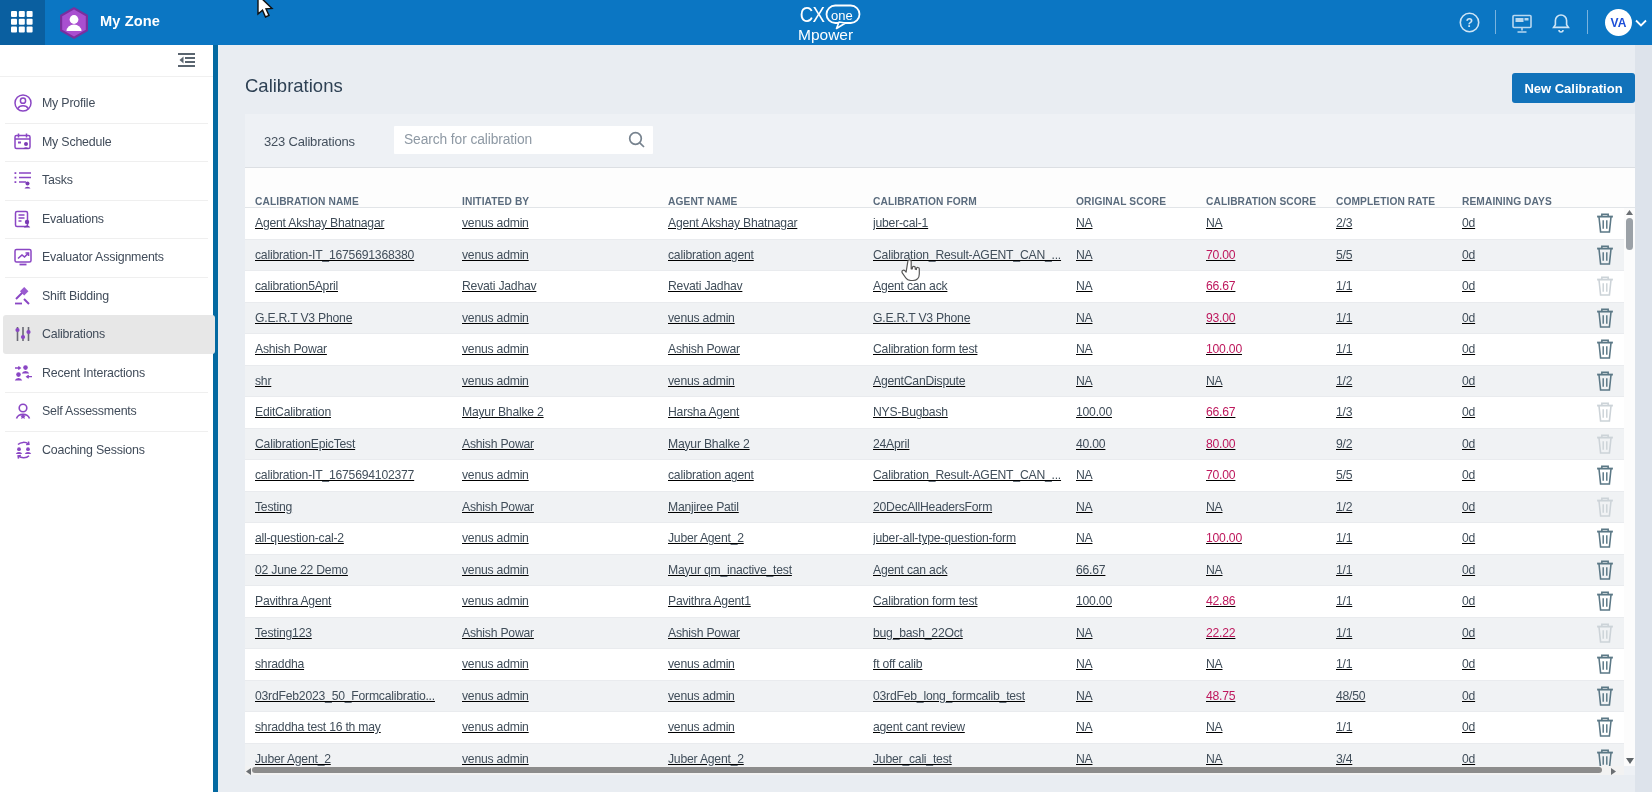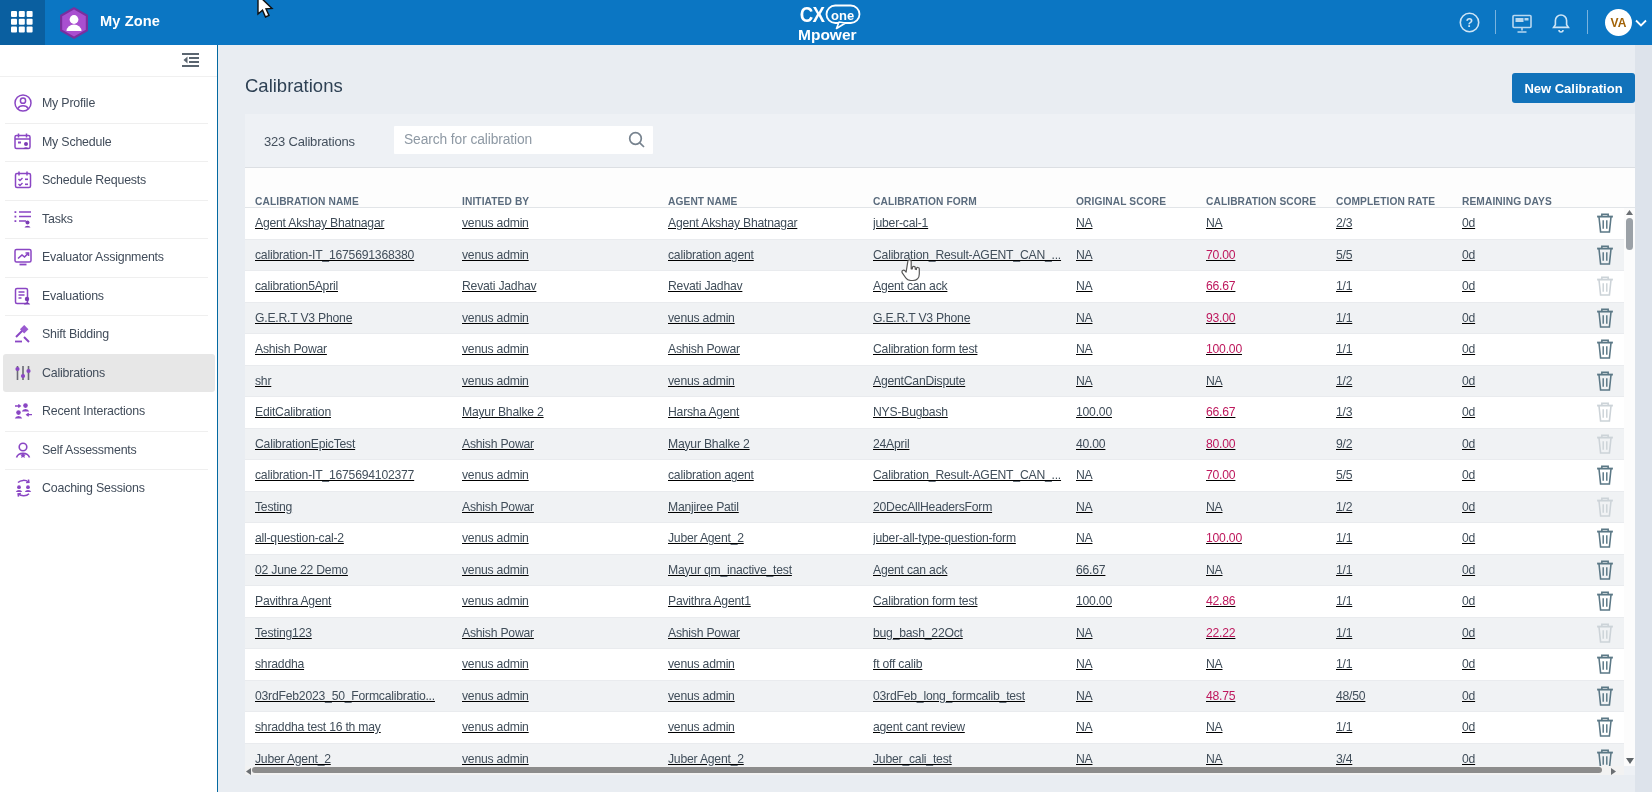--- a/index.html
+++ b/index.html
@@ -5,28 +5,28 @@
   * { margin:0; padding:0; box-sizing:border-box; }
   html,body { width:1652px; height:792px; overflow:hidden; font-family:"Liberation Sans", sans-serif; }
   body { background:#e9edf2; position:relative; }
 
   
   .topbar { position:absolute; left:0; top:0; width:1652px; height:45px; background:#0b76c3; }
   .waffle { position:absolute; left:0; top:0; width:45px; height:45px; background:#0a5fa0; }
   .waffle svg { position:absolute; left:11px; top:11px; }
   .hexlogo { position:absolute; left:57px; top:6px; }
   .myzone { position:absolute; left:100px; top:13px; color:#fff; font-size:14.6px; font-weight:bold; letter-spacing:0.1px; }
-  .cxlogo { position:absolute; left:790px; top:2px;font-weight:bold; }
+  .cxlogo { position:absolute; left:790px; top:2px; }
   .tb-ico { position:absolute; top:0; height:45px; display:flex; align-items:center; justify-content:center; }
   .tb-div { position:absolute; top:10px; width:1px; height:24px; background:rgba(255,255,255,0.45); }
   .avatar { position:absolute; left:1605px; top:9px; width:27px; height:27px; background:#fff; border-radius:50%;
-            display:flex; align-items:center; justify-content:center; font-size:12px; font-weight:bold; color:#a16207; }
+            display:flex; align-items:center; justify-content:center; font-size:12px; font-weight:bold; color:#1d4ed8; }
 
   
-  .sidebar { position:absolute; left:0; top:45px; width:218px; height:747px; background:#fff; border-right:1px solid #0369a1; }
+  .sidebar { position:absolute; left:0; top:45px; width:218px; height:747px; background:#fff; border-right:5px solid #0369a1; }
   .side-head { position:relative; height:32px; border-bottom:1px solid #f0f0f0; }
   .collapse-ico { position:absolute; right:18px; top:8px; }
   .menu { position:absolute; left:0; top:39px; width:218px; }
   .mi { position:relative; height:38.5px; display:flex; align-items:center; }
   .mi .ic { position:absolute; left:14px; top:50%; transform:translateY(-50%); width:18px; height:18px; }
   .mi .tx { position:absolute; left:42px; top:50%; transform:translateY(-50%); font-size:12.4px; letter-spacing:-0.2px; color:#414c5a; white-space:nowrap; }
   .mi + .mi::before { content:""; position:absolute; left:5px; right:10px; top:0; height:1px; background:#efefef; }
   .mi.sel { background:#e7e7e7; border-radius:3px; margin:0 3px; }
   .mi.sel::before { display:none; }
   .mi.aftersel::before { display:none; }
@@ -167,60 +167,49 @@
         <rect x="1" y="2.5" width="15" height="13" rx="1.5"></rect>
             <path d="M4.5 0.5 v4 M12.5 0.5 v4 M1 6 h15"></path>
         <rect x="4" y="8.5" width="3" height="2" fill="#8a46c4" stroke="none"></rect>
         <circle cx="12" cy="11" r="2" fill="#7b3bb4" stroke="none"></circle>
             <path d="M9 16 a3.2 2.8 0 0 1 6 0 z" fill="#7b3bb4" stroke="none"></path>
       </svg></span>
         <span class="tx">My Schedule</span>
       </div>
     <div class="mi">
         <span class="ic">
-      <svg width="18" height="18" viewBox="0 0 18 18" fill="none" stroke="#8a46c4" stroke-width="1.5">
-        <rect x="1.5" y="2.5" width="15" height="14" rx="1.5"></rect>
-            <path d="M5 0.5 v4 M13 0.5 v4"></path>
-        <path d="M4.5 8 l1.5 1.5 l2.5 -2.5 M4.5 13 l1.5 1.5 l2.5 -2.5" stroke-width="1.4"></path>
-        <rect x="11" y="7.5" width="3" height="1.6" fill="#8a46c4" stroke="none"></rect>
-            <rect x="11" y="12.5" width="3" height="1.6" fill="#8a46c4" stroke="none"></rect>
-      </svg></span>
-        <span class="tx">Schedule Requests</span>
-      </div>
-    <div class="mi">
-        <span class="ic">
       <svg width="18" height="18" viewBox="0 0 18 18" fill="none" stroke="#8a46c4" stroke-width="1.6">
         <path d="M5 2 h12 M5 6.5 h12 M5 11 h7"></path>
         <rect x="0.5" y="1.2" width="1.8" height="1.8" fill="#8a46c4" stroke="none"></rect>
         <rect x="0.5" y="5.7" width="1.8" height="1.8" fill="#8a46c4" stroke="none"></rect>
         <rect x="0.5" y="10.2" width="1.8" height="1.8" fill="#8a46c4" stroke="none"></rect>
         <circle cx="13.5" cy="12.5" r="2" fill="#7b3bb4" stroke="none"></circle>
             <path d="M10.5 17.5 a3.2 2.8 0 0 1 6 0 z" fill="#7b3bb4" stroke="none"></path>
       </svg></span>
         <span class="tx">Tasks</span>
       </div>
     <div class="mi">
         <span class="ic">
       <svg width="18" height="18" viewBox="0 0 18 18" fill="none" stroke="#8a46c4" stroke-width="1.5">
+        <rect x="1.5" y="1.5" width="12" height="15" rx="1.5"></rect>
+            <path d="M4.5 5 h6 M4.5 8 h6 M4.5 11 h3"></path>
+        <circle cx="13" cy="12" r="2.2" fill="#7b3bb4" stroke="none"></circle>
+            <path d="M9.8 17.6 a3.4 3 0 0 1 6.4 0 z" fill="#7b3bb4" stroke="none"></path>
+      </svg></span>
+        <span class="tx">Evaluations</span>
+      </div>
+    <div class="mi">
+        <span class="ic">
+      <svg width="18" height="18" viewBox="0 0 18 18" fill="none" stroke="#8a46c4" stroke-width="1.5">
         <rect x="1" y="1.5" width="16" height="12.5" rx="1.5"></rect>
         <path d="M4 10.5 l4 -3.5 l2.5 2 l4 -4" stroke-width="1.6"></path>
             <path d="M11.5 5 h3 v3" stroke-width="1.6"></path>
         <path d="M5.5 16.5 h7" stroke-width="1.8"></path>
       </svg></span>
         <span class="tx">Evaluator Assignments</span>
-      </div>
-    <div class="mi">
-        <span class="ic">
-      <svg width="18" height="18" viewBox="0 0 18 18" fill="none" stroke="#8a46c4" stroke-width="1.5">
-        <rect x="1.5" y="1.5" width="12" height="15" rx="1.5"></rect>
-            <path d="M4.5 5 h6 M4.5 8 h6 M4.5 11 h3"></path>
-        <circle cx="13" cy="12" r="2.2" fill="#7b3bb4" stroke="none"></circle>
-            <path d="M9.8 17.6 a3.4 3 0 0 1 6.4 0 z" fill="#7b3bb4" stroke="none"></path>
-      </svg></span>
-        <span class="tx">Evaluations</span>
       </div>
     <div class="mi">
         <span class="ic">
       <svg width="18" height="18" viewBox="0 0 18 18" fill="none" stroke="#8a46c4" stroke-width="1.6">
         <path d="M2 12 L9 5" stroke-width="2"></path>
         <rect x="7.2" y="1.2" width="6" height="6" transform="rotate(45 10.2 4.2)" fill="#9a5ad0" stroke="none"></rect>
         <path d="M10 12 l5 5" stroke-width="2"></path>
         <path d="M1 16.5 h7" stroke-width="1.8"></path>
       </svg></span>
         <span class="tx">Shift Bidding</span>

